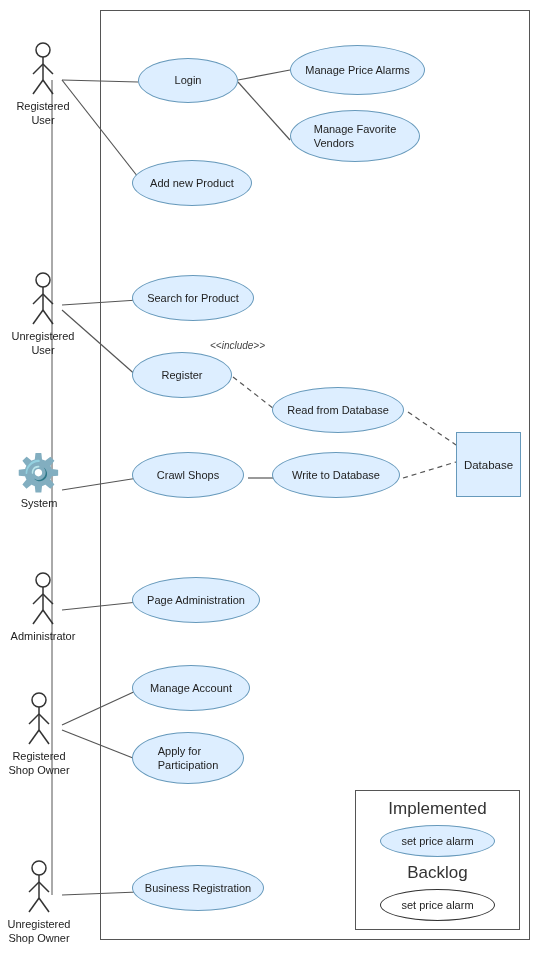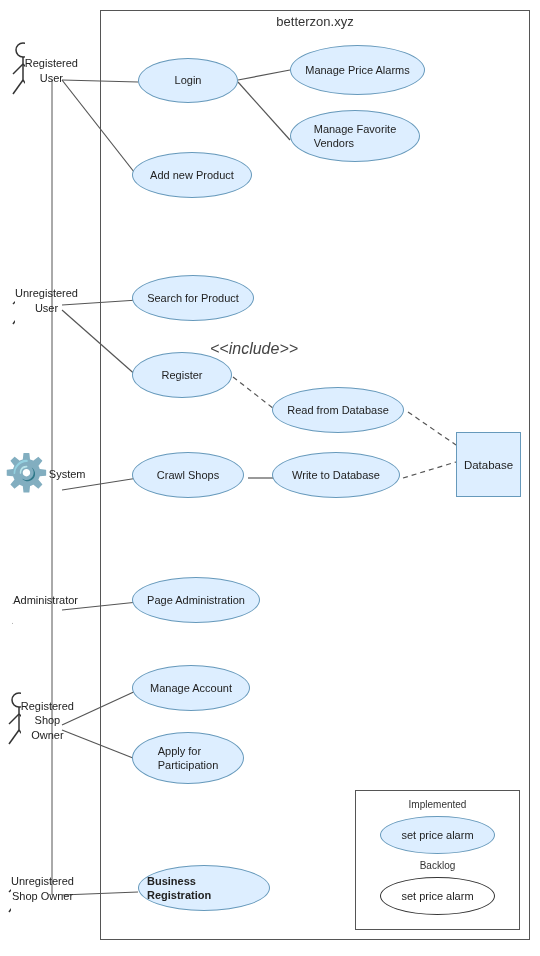--- a/index.html
+++ b/index.html
@@ -36,21 +36,21 @@
       text-align: center;
       font-size: 13px;
       color: #333;
       padding-top: 4px;
     }
 
     
     .actor {
       position: absolute;
       display: flex;
-      flex-direction: row;
+      flex-direction: column;
       align-items: center;
       width: 70px;
     }
     .actor-label {
       font-size: 11px;
       text-align: center;
       color: #222;
       margin-top: 2px;
       line-height: 1.3;
     }
@@ -110,37 +110,36 @@
       height: 140px;
       border: 1.5px solid #555;
       background: #fff;
       padding: 8px;
       display: flex;
       flex-direction: column;
       align-items: center;
       gap: 6px;
     }
     .legend-label {
-      font-size: 10px;
+      font-size: 17px;
       color: #333;
       text-align: left;
     }
 
     
     .gear-icon {
       font-size: 36px;
     }
   </style>
 </head>
 <body>
 
 <div class="diagram-container">
 
   <div class="outer-border"></div>
-  <div class="system-title">betterzon.xyz</div>
 
   <svg class="lines-svg">
 
     <line x1="62" y1="80" x2="138" y2="82" stroke="#555" stroke-width="1.2"></line>
 
     <line x1="238" y1="80" x2="290" y2="70" stroke="#555" stroke-width="1.2"></line>
 
     <line x1="238" y1="82" x2="290" y2="140" stroke="#555" stroke-width="1.2"></line>
 
     <line x1="62" y1="80" x2="138" y2="177" stroke="#555" stroke-width="1.2"></line>
@@ -242,33 +241,33 @@
   </div>
 
   <div class="usecase implemented" style="left:290px; top:45px; width:135px; height:50px;">
     <span>Manage Price Alarms</span>
   </div>
 
   <div class="usecase implemented" style="left:290px; top:110px; width:130px; height:52px;">
     <span>Manage Favorite<br>Vendors</span>
   </div>
 
-  <div class="usecase implemented" style="left:132px; top:152px; width:120px; height:46px;">
+  <div class="usecase implemented" style="left:132px; top:160px; width:120px; height:46px;">
     <span>Add new Product</span>
   </div>
 
   <div class="usecase implemented" style="left:132px; top:352px; width:100px; height:46px;">
     <span>Register</span>
   </div>
 
   <div class="usecase implemented" style="left:132px; top:275px; width:122px; height:46px;">
     <span>Search for Product</span>
   </div>
 
-  <div style="position:absolute; left:210px; top:340px; font-size:16px; color:#444; font-style:italic;">&lt;&lt;include&gt;&gt;</div>
+  <div style="position:absolute; left:210px; top:340px; font-size:10px; color:#444; font-style:italic;">&lt;&lt;include&gt;&gt;</div>
 
   <div class="usecase implemented" style="left:272px; top:387px; width:132px; height:46px;">
     <span>Read from Database</span>
   </div>
 
   <div class="usecase implemented" style="left:132px; top:452px; width:112px; height:46px;">
     <span>Crawl Shops</span>
   </div>
 
   <div class="usecase implemented" style="left:272px; top:452px; width:128px; height:46px;">
@@ -284,21 +283,21 @@
   </div>
 
   <div class="usecase implemented" style="left:132px; top:665px; width:118px; height:46px;">
     <span>Manage Account</span>
   </div>
 
   <div class="usecase implemented" style="left:132px; top:732px; width:112px; height:52px;">
     <span>Apply for<br>Participation</span>
   </div>
 
-  <div class="usecase implemented" style="left:138px; top:865px; width:132px; height:46px;font-weight:bold;">
+  <div class="usecase implemented" style="left:132px; top:865px; width:132px; height:46px;">
     <span>Business Registration</span>
   </div>
 
   <div class="legend-box">
     <span class="legend-label">Implemented</span>
     <div class="usecase implemented" style="position:relative; width:115px; height:38px; left:auto; top:auto;">
       <span>set price alarm</span>
     </div>
     <span class="legend-label">Backlog</span>
     <div class="usecase backlog" style="position:relative; width:115px; height:38px; left:auto; top:auto;">

